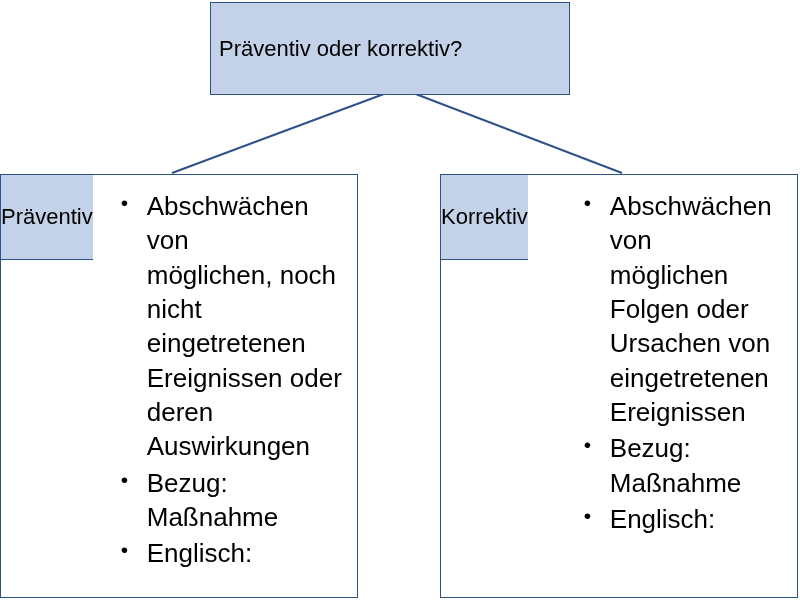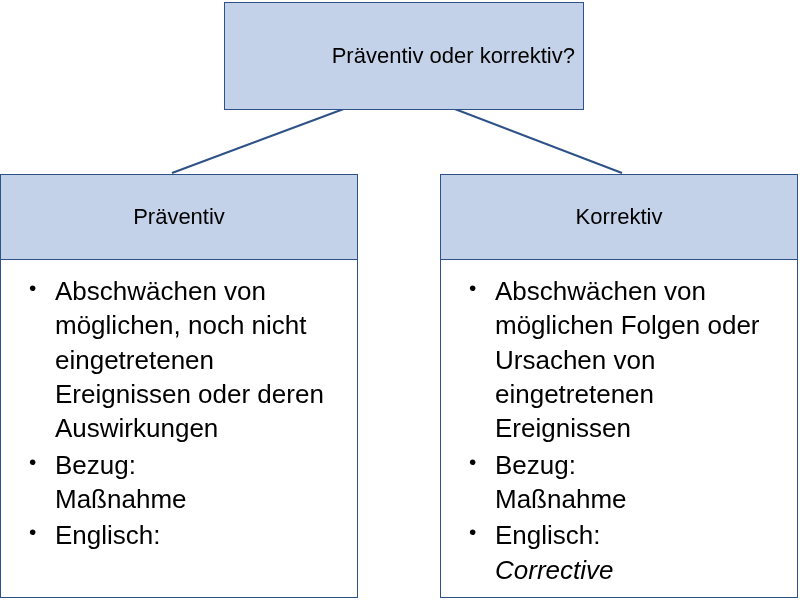--- a/index.html
+++ b/index.html
@@ -23,53 +23,53 @@
     left: 0;
     top: 0;
     width: 800px;
     height: 600px;
     pointer-events: none;
   }
 
   
   .root-box {
     position: absolute;
-    left: 224px;
+    left: 210px;
     top: 2px;
     width: 360px;
-    height: 108px;
+    height: 93px;
     background: #c3d2e8;
     border: 1px solid #2e5288;
     box-sizing: border-box;
     display: flex;
     align-items: center;
-    justify-content: flex-end;
+    justify-content: flex-start;
     text-align: center;
   }
   .root-title {
     font-size: 22px;
     color: #000000;
     line-height: 1.25;
     padding: 0 8px;
   }
 
   
   .branch {
     position: absolute;
     top: 174px;
     width: 358px;
     height: 424px;
     border: 1px solid #2e5288;
     box-sizing: border-box;
     background: #ffffff;
     display: flex;
-    flex-direction: column;
+    flex-direction: row;
   }
   .branch.left  { left: 0px; }
-  .branch.right { left: 440px; }
+  .branch.right { left: 440px; gap: 28px; }
 
   .branch-header {
     height: 84px;
     flex: 0 0 84px;
     background: #c3d2e8;
     border-bottom: 1px solid #2e5288;
     display: flex;
     align-items: center;
     justify-content: center;
   }
@@ -147,18 +147,18 @@
     </div>
     <div class="branch-body">
       <ul class="bullets">
         <li>Abschwächen von
 möglichen Folgen oder
 Ursachen von
 eingetretenen
 Ereignissen</li>
         <li>Bezug:
 Maßnahme</li>
-        <li><span>Englisch:</span><br><span class="term-italic">Corrective</span></li>
+        <li><span>Englisch:</span><br></li>
       </ul>
     </div>
   </div>
 
 </div>
 
 </body></html>

